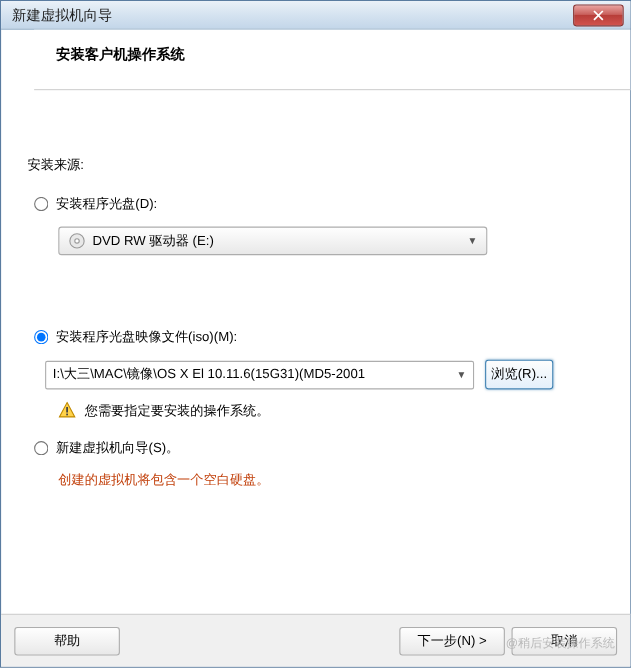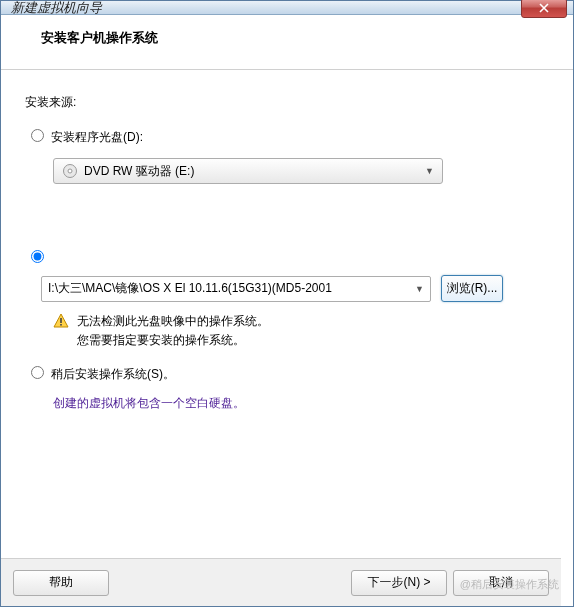--- a/index.html
+++ b/index.html
@@ -1,44 +1,44 @@
 <!DOCTYPE html>
 <html><head>
 <meta charset="utf-8">
 <style>
 * { box-sizing: border-box; margin: 0; padding: 0; }
 body { font-family: "Microsoft YaHei", "SimSun", Tahoma, sans-serif; font-size: 12px; background: #888; width: 574px; height: 607px; overflow: hidden; }
 .window { width: 574px; height: 607px; background: #fff; border: 1px solid #5a7ca0; position: relative; }
-.titlebar { height: 14px; background: linear-gradient(to bottom, #eaf1f8 0%, #d5e3f0 50%, #c3d6e9 100%); border-bottom: 1px solid #8aa8c4; display: flex; align-items: center; padding: 0 6px 0 10px; font-style: italic; }
+.titlebar { height: 26px; background: linear-gradient(to bottom, #eaf1f8 0%, #d5e3f0 50%, #c3d6e9 100%); border-bottom: 1px solid #8aa8c4; display: flex; align-items: center; padding: 0 6px 0 10px; }
 .titlebar-text { flex: 1; color: #222; font-size: 13px; }
 .close-btn { width: 46px; height: 20px; background: linear-gradient(to bottom, #e9a3a0 0%, #c9605c 45%, #b83e39 50%, #d1534e 100%); border: 1px solid #8a3330; border-radius: 3px; display: flex; align-items: center; justify-content: center; color: #fff; cursor: pointer; }
 .close-btn svg { width: 10px; height: 10px; }
-.header { padding: 14px 24px 16px 40px; background: #fff; border-bottom: 1px solid #d0d0d0; }
+.header { padding: 14px 24px 16px 20px; background: #fff; border-bottom: 1px solid #d0d0d0; margin-left: 30px; }
 .header-title { font-size: 13px; font-weight: bold; color: #000; margin-bottom: 6px; }
 .header-sub { font-size: 12px; color: #333; padding-left: 24px; }
 .content { padding: 24px 24px 10px 24px; }
-.section-label { font-size: 12px; color: #000; margin-bottom: 18px; }
-.radio-row { display: flex; margin-bottom: 12px; padding-left: 6px; }
+.section-label { font-size: 12px; color: #000; margin-bottom: 18px; margin-top: 36px; }
+.radio-row { display: flex; align-items: center; margin-bottom: 12px; padding-left: 6px; }
 .radio-row input[type=radio] { margin-right: 7px; width: 13px; height: 13px; }
 .radio-label { font-size: 12px; color: #000; }
 .dropdown { margin-left: 28px; margin-bottom: 10px; width: 390px; height: 26px; background: linear-gradient(to bottom, #fefefe, #e8e8e8); border: 1px solid #adadad; border-radius: 3px; display: flex; align-items: center; padding: 2px 8px; cursor: pointer; position: relative; }
 .dropdown-icon { width: 16px; height: 16px; margin-right: 6px; }
 .dropdown-text { flex: 1; font-size: 12px; color: #000; }
 .dropdown-arrow { font-size: 9px; color: #555; }
 .spacer { height: 56px; }
 .iso-row { display: flex; align-items: center; margin-left: 16px; margin-bottom: 10px; }
 .combo { width: 390px; height: 26px; background: #fff; border: 1px solid #adadad; border-radius: 2px; display: flex; align-items: center; padding: 0 6px; margin-right: 10px; }
 .combo-text { flex: 1; font-size: 12px; color: #000; white-space: nowrap; overflow: hidden; }
 .combo-arrow { font-size: 9px; color: #555; padding-left: 4px; }
 .browse-btn { width: 62px; height: 27px; background: linear-gradient(to bottom, #fdfdfd, #e4f0fb); border: 1px solid #3c7fb1; border-radius: 3px; font-size: 12px; cursor: pointer; box-shadow: 0 0 2px rgba(60,127,177,0.5); }
 .warning-row { display: flex; margin-left: 28px; margin-bottom: 16px; align-items: flex-start; }
 .warning-icon { width: 16px; height: 16px; margin-right: 8px; margin-top: 1px; flex-shrink: 0; }
 .warning-text { font-size: 12px; color: #000; line-height: 1.6; }
-.info-text { margin-left: 28px; font-size: 12px; color: #4c1d95; margin-top: 8px; margin-bottom: 20px; }
-.footer { position: absolute; bottom: 0; left: 0; right: 12px; height: 48px; background: #f0f0f0; border-top: 1px solid #d0d0d0; display: flex; align-items: center; padding: 0 12px; }
+.info-text { margin-left: 28px; font-size: 12px; color: #c2410c; margin-top: 8px; margin-bottom: 20px; }
+.footer { position: absolute; bottom: 0; left: 0; right: 0; height: 48px; background: #f0f0f0; border-top: 1px solid #d0d0d0; display: flex; align-items: center; padding: 0 12px; }
 .footer-spacer { flex: 1; }
 .btn { height: 26px; min-width: 96px; background: linear-gradient(to bottom, #fefefe, #e8e8e8); border: 1px solid #adadad; border-radius: 3px; font-size: 12px; cursor: pointer; margin-left: 6px; padding: 0 10px; font-family: inherit; }
 .btn.help { min-width: 96px; margin-left: 0; }
 .watermark { position: absolute; right: 14px; bottom: 14px; font-size: 11px; color: #b9b9b9; pointer-events: none; }
 </style>
 </head>
 <body>
 
 <div class="window">
   <div class="titlebar">
@@ -67,43 +67,43 @@
           <circle cx="8" cy="8" r="2" fill="#fff" stroke="#999"></circle>
         </svg>
       <span class="dropdown-text">DVD RW 驱动器 (E:)</span>
       <span class="dropdown-arrow">▼</span>
     </div>
 
     <div class="spacer"></div>
 
     <label class="radio-row">
       <input type="radio" name="src" checked="" style="">
+      <span class="radio-label">安装程序光盘映像文件(iso)(M):</span>
     </label>
     <div class="iso-row">
       <div class="combo">
         <span class="combo-text">I:\大三\MAC\镜像\OS X El 10.11.6(15G31)(MD5-2001</span>
         <span class="combo-arrow">▼</span>
       </div>
       <button class="browse-btn">浏览(R)...</button>
     </div>
     <div class="warning-row">
       <svg class="warning-icon" viewBox="0 0 16 16">
           <path d="M8 1 L15 14 L1 14 Z" fill="#ffd24a" stroke="#c08a00"></path>
           <rect x="7.2" y="5" width="1.6" height="5" fill="#444"></rect>
           <rect x="7.2" y="11" width="1.6" height="1.6" fill="#444"></rect>
         </svg>
       <div class="warning-text">
-        <div>无法检测此光盘映像中的操作系统。</div>
         <div>您需要指定要安装的操作系统。</div>
       </div>
     </div>
 
     <label class="radio-row">
       <input type="radio" name="src" style="">
-      <span class="radio-label">稍后安装操作系统(S)。</span>
+      <span class="radio-label">新建虚拟机向导(S)。</span>
     </label>
     <div class="info-text">创建的虚拟机将包含一个空白硬盘。</div>
   </div>
 
   <div class="footer">
     <button class="btn help">帮助</button>
     <div class="footer-spacer"></div>
     <button class="btn">下一步(N) &gt;</button>
     <button class="btn">取消</button>
   </div>

